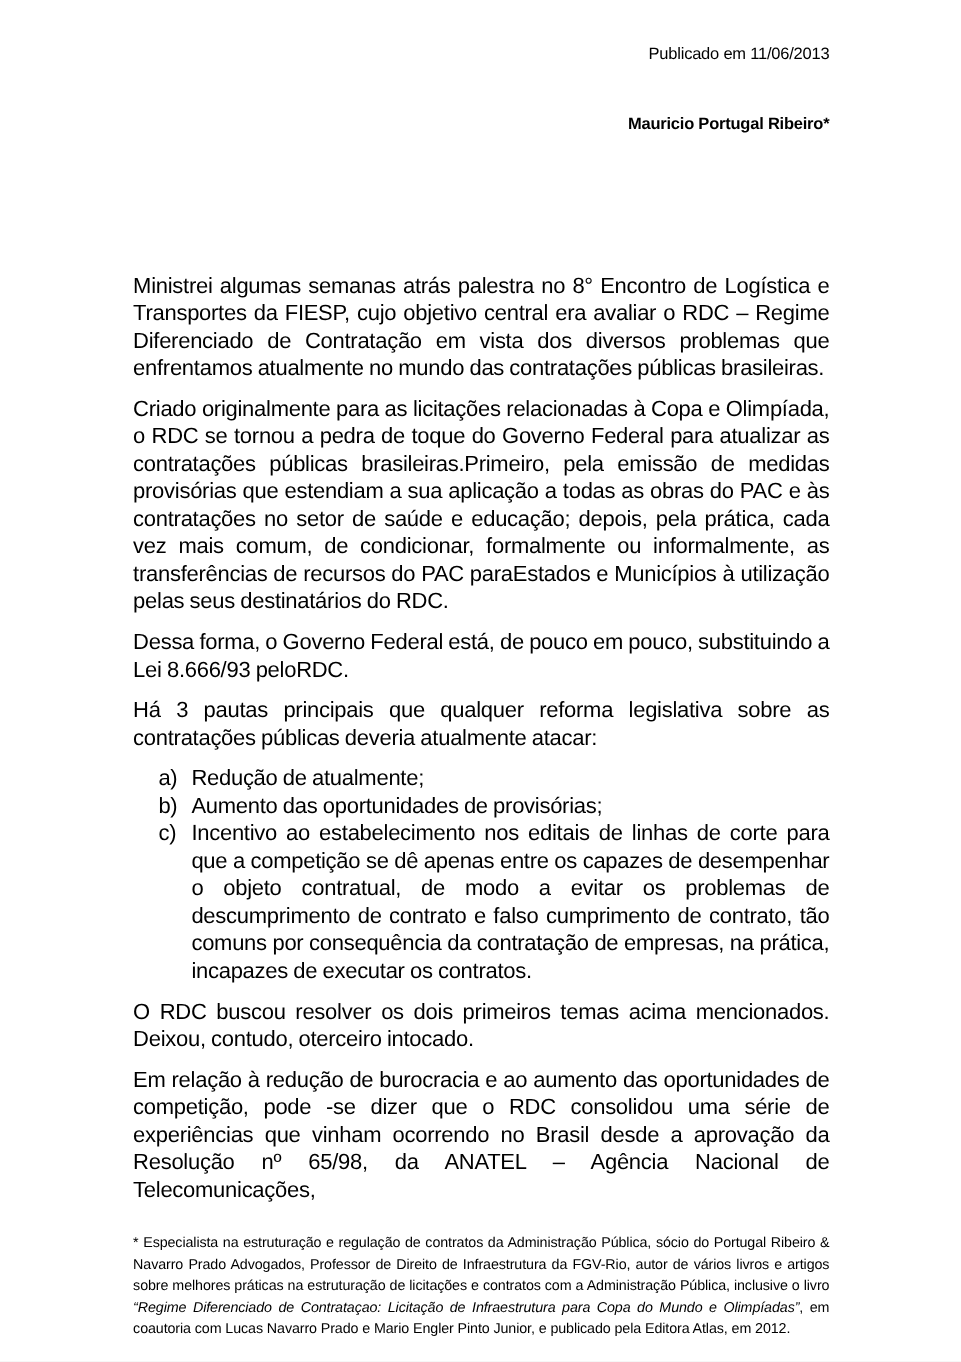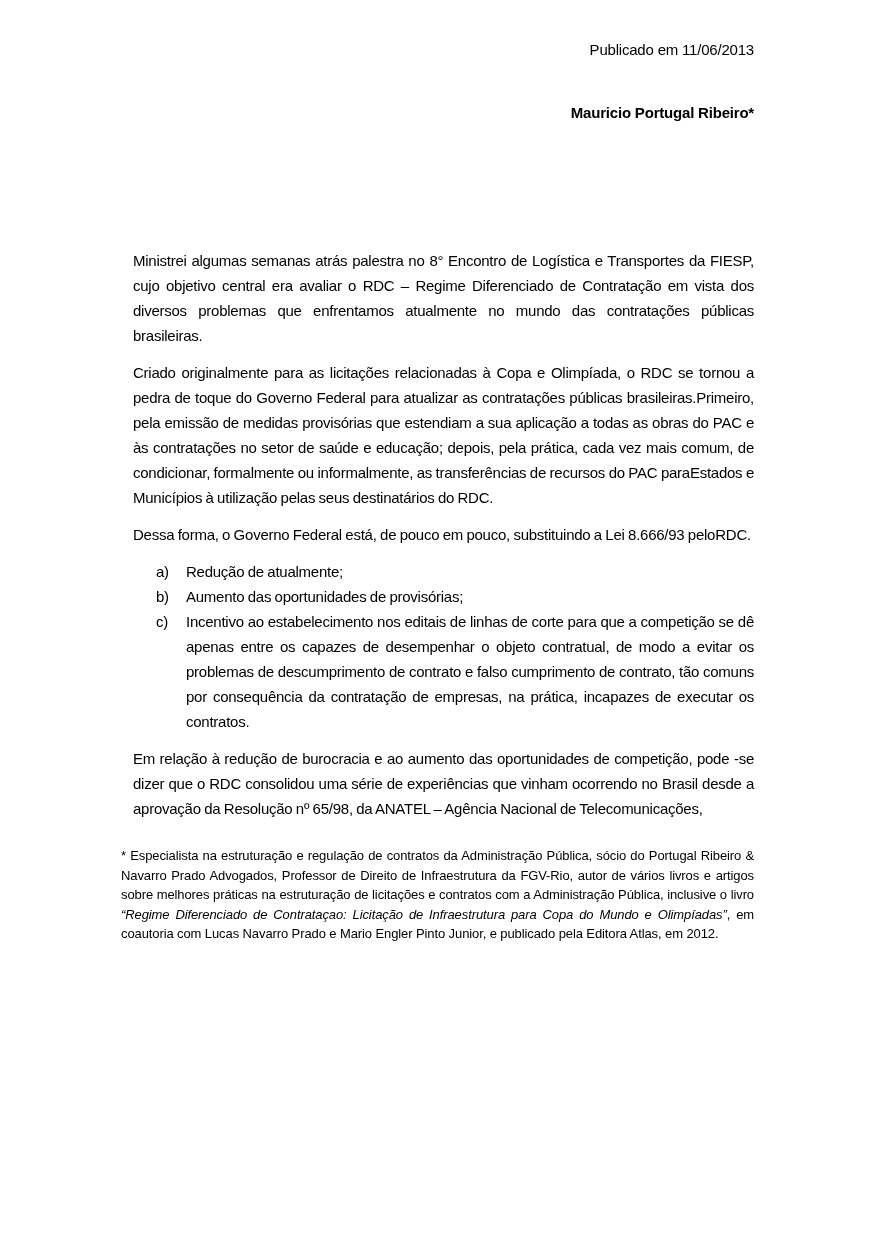--- a/index.html
+++ b/index.html
@@ -32,26 +32,25 @@
   .author {
     margin: 44px 0 0 0;
     text-align: right;
     font-size: 15px;
     font-weight: 700;
     line-height: 19px;
     letter-spacing: -0.2px;
   }
   .doc-body {
     margin-top: 126px;
-    font-size: 15px;
+    font-size: 20px;
     line-height: 25px;
     letter-spacing: -0.25px;
     word-spacing: -0.5px;
     text-align: justify;
-    margin-left: 12px;
   }
   .para { margin: 0 0 12px 0; }
   .alpha-list { margin: 0 0 12px 0; padding-left: 23px; }
   .list-row { display: flex; }
   .list-marker { flex: 0 0 30px; }
   .list-text { flex: 1; text-align: justify; }
   .footnote {
     margin-top: 25px;
     font-size: 13px;
     line-height: 19.5px;
@@ -71,36 +70,38 @@
   <div class="author">Mauricio Portugal Ribeiro*</div>
 
   <div class="doc-body">
 
     <p class="para">Ministrei algumas semanas atrás palestra no 8° Encontro de Logística e Transportes da FIESP, cujo objetivo central era avaliar o RDC – Regime Diferenciado de Contratação em vista dos diversos problemas que enfrentamos atualmente no mundo das contratações públicas brasileiras.</p>
 
     <p class="para">Criado originalmente para as licitações relacionadas à Copa e Olimpíada, o RDC se tornou a pedra de toque do Governo Federal para atualizar as contratações públicas brasileiras.Primeiro, pela emissão de medidas provisórias que estendiam a sua aplicação a todas as obras do PAC e às contratações no setor de saúde e educação; depois, pela prática, cada vez mais comum, de condicionar, formalmente ou informalmente, as transferências de recursos do PAC paraEstados e Municípios à utilização pelas seus destinatários do RDC.</p>
 
     <p class="para">Dessa forma, o Governo Federal está, de pouco em pouco, substituindo a Lei 8.666/93 peloRDC.</p>
 
+    <p class="para">Há 3 pautas principais que qualquer reforma legislativa sobre as contratações públicas deveria atualmente atacar:</p>
 
     <div class="alpha-list">
       <div class="list-row">
         <span class="list-marker">a)</span>
         <span class="list-text">Redução de atualmente;</span>
       </div>
       <div class="list-row">
         <span class="list-marker">b)</span>
         <span class="list-text">Aumento das oportunidades de provisórias;</span>
       </div>
       <div class="list-row">
         <span class="list-marker">c)</span>
         <span class="list-text">Incentivo ao estabelecimento nos editais de linhas de corte para que a competição se dê apenas entre os capazes de desempenhar o objeto contratual, de modo a evitar os problemas de descumprimento de contrato e falso cumprimento de contrato, tão comuns por consequência da contratação de empresas, na prática, incapazes de executar os contratos.</span>
       </div>
     </div>
 
+    <p class="para">O RDC buscou resolver os dois primeiros temas acima mencionados. Deixou, contudo, oterceiro intocado.</p>
 
     <p class="para">Em relação à redução de burocracia e ao aumento das oportunidades de competição, pode -se dizer que o RDC consolidou uma série de experiências que vinham ocorrendo no Brasil desde a aprovação da Resolução nº 65/98, da ANATEL – Agência Nacional de Telecomunicações,</p>
 
   </div>
 
   <div class="footnote"><span>* Especialista na estruturação e regulação de contratos da Administração Pública, sócio do Portugal Ribeiro &amp; Navarro Prado Advogados, Professor de Direito de Infraestrutura da FGV-Rio, autor de vários livros e artigos sobre melhores práticas na estruturação de licitações e contratos com a Administração Pública, inclusive o livro </span><em>“Regime Diferenciado de Contrataçao: Licitação de Infraestrutura para Copa do Mundo e Olimpíadas”</em><span>, em coautoria com Lucas Navarro Prado e Mario Engler Pinto Junior, e publicado pela Editora Atlas, em 2012.</span></div>
 
 </div>
 
 </body></html>

